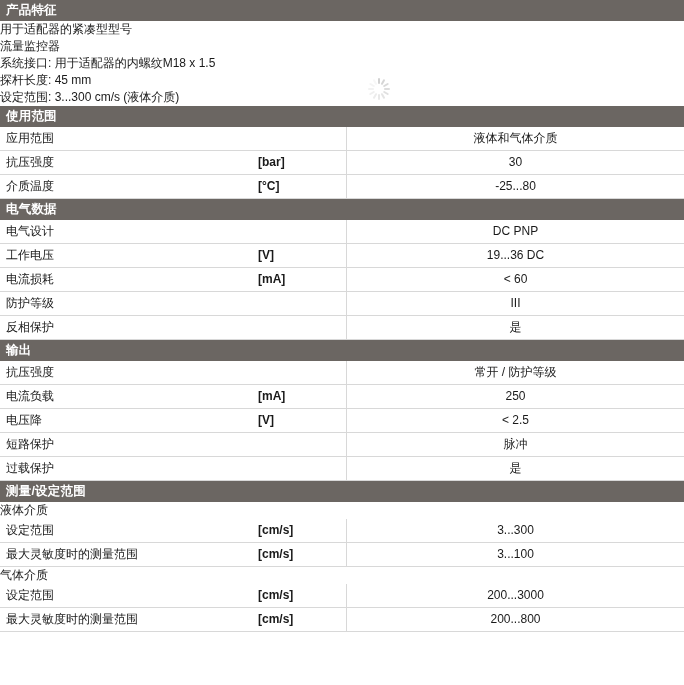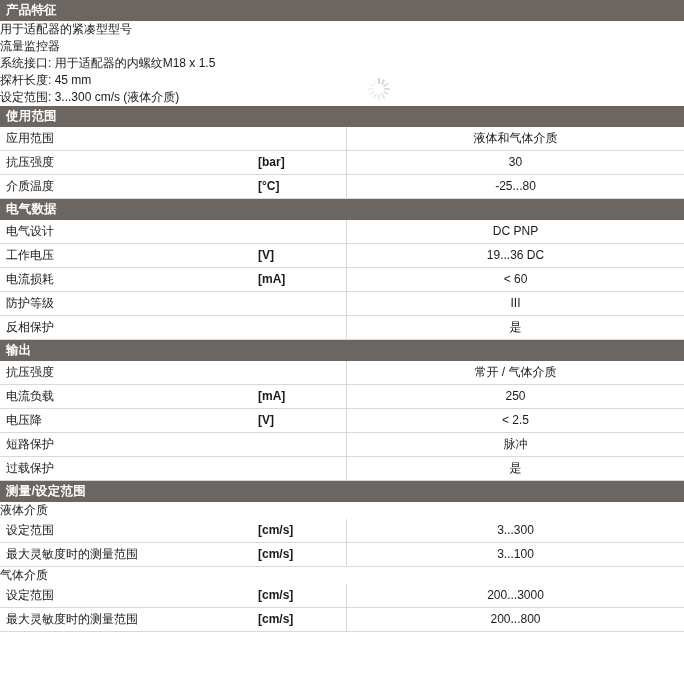--- a/index.html
+++ b/index.html
@@ -127,21 +127,21 @@
       </div>
       <div class="row">
         <div class="cell-label">反相保护</div>
         <div class="cell-unit"></div>
         <div class="cell-value">是</div>
       </div>
       <div class="section-header">输出</div>
       <div class="row">
         <div class="cell-label">抗压强度</div>
         <div class="cell-unit"></div>
-        <div class="cell-value">常开 / 气体介质</div>
+        <div class="cell-value">常开 / 防护等级</div>
       </div>
       <div class="row">
         <div class="cell-label">电流负载</div>
         <div class="cell-unit">[mA]</div>
         <div class="cell-value">250</div>
       </div>
       <div class="row">
         <div class="cell-label">电压降</div>
         <div class="cell-unit">[V]</div>
         <div class="cell-value">&lt; 2.5</div>

